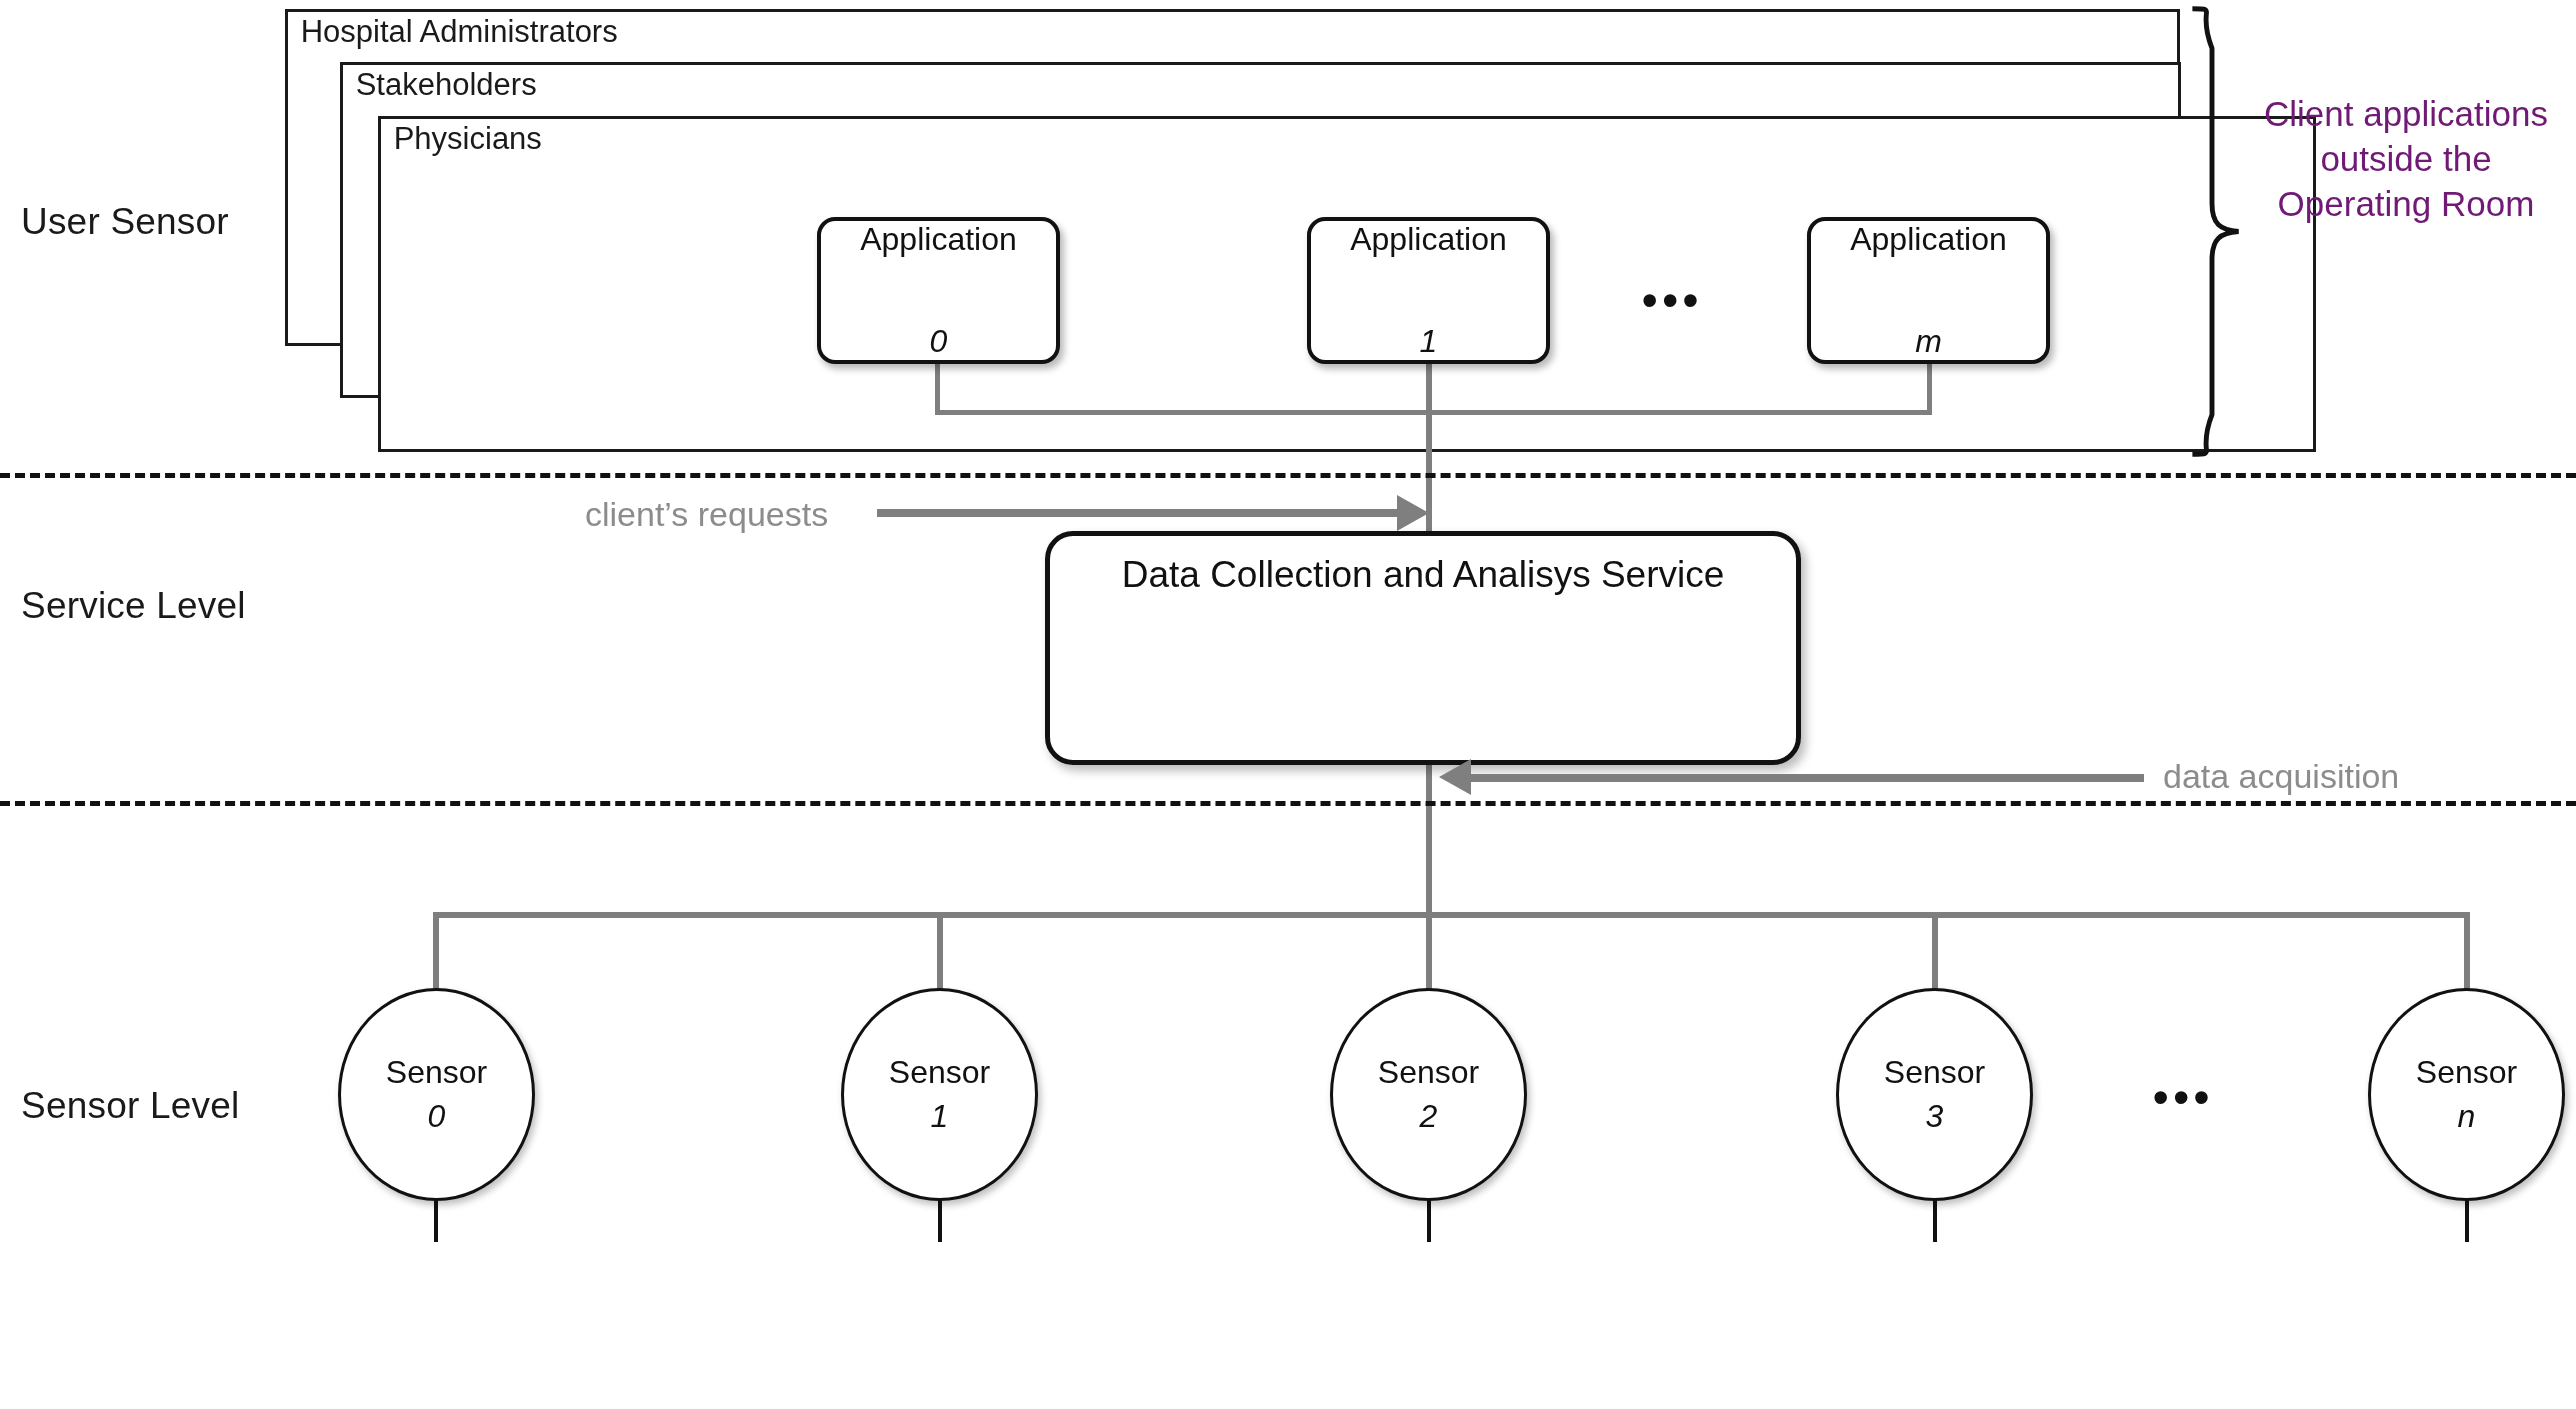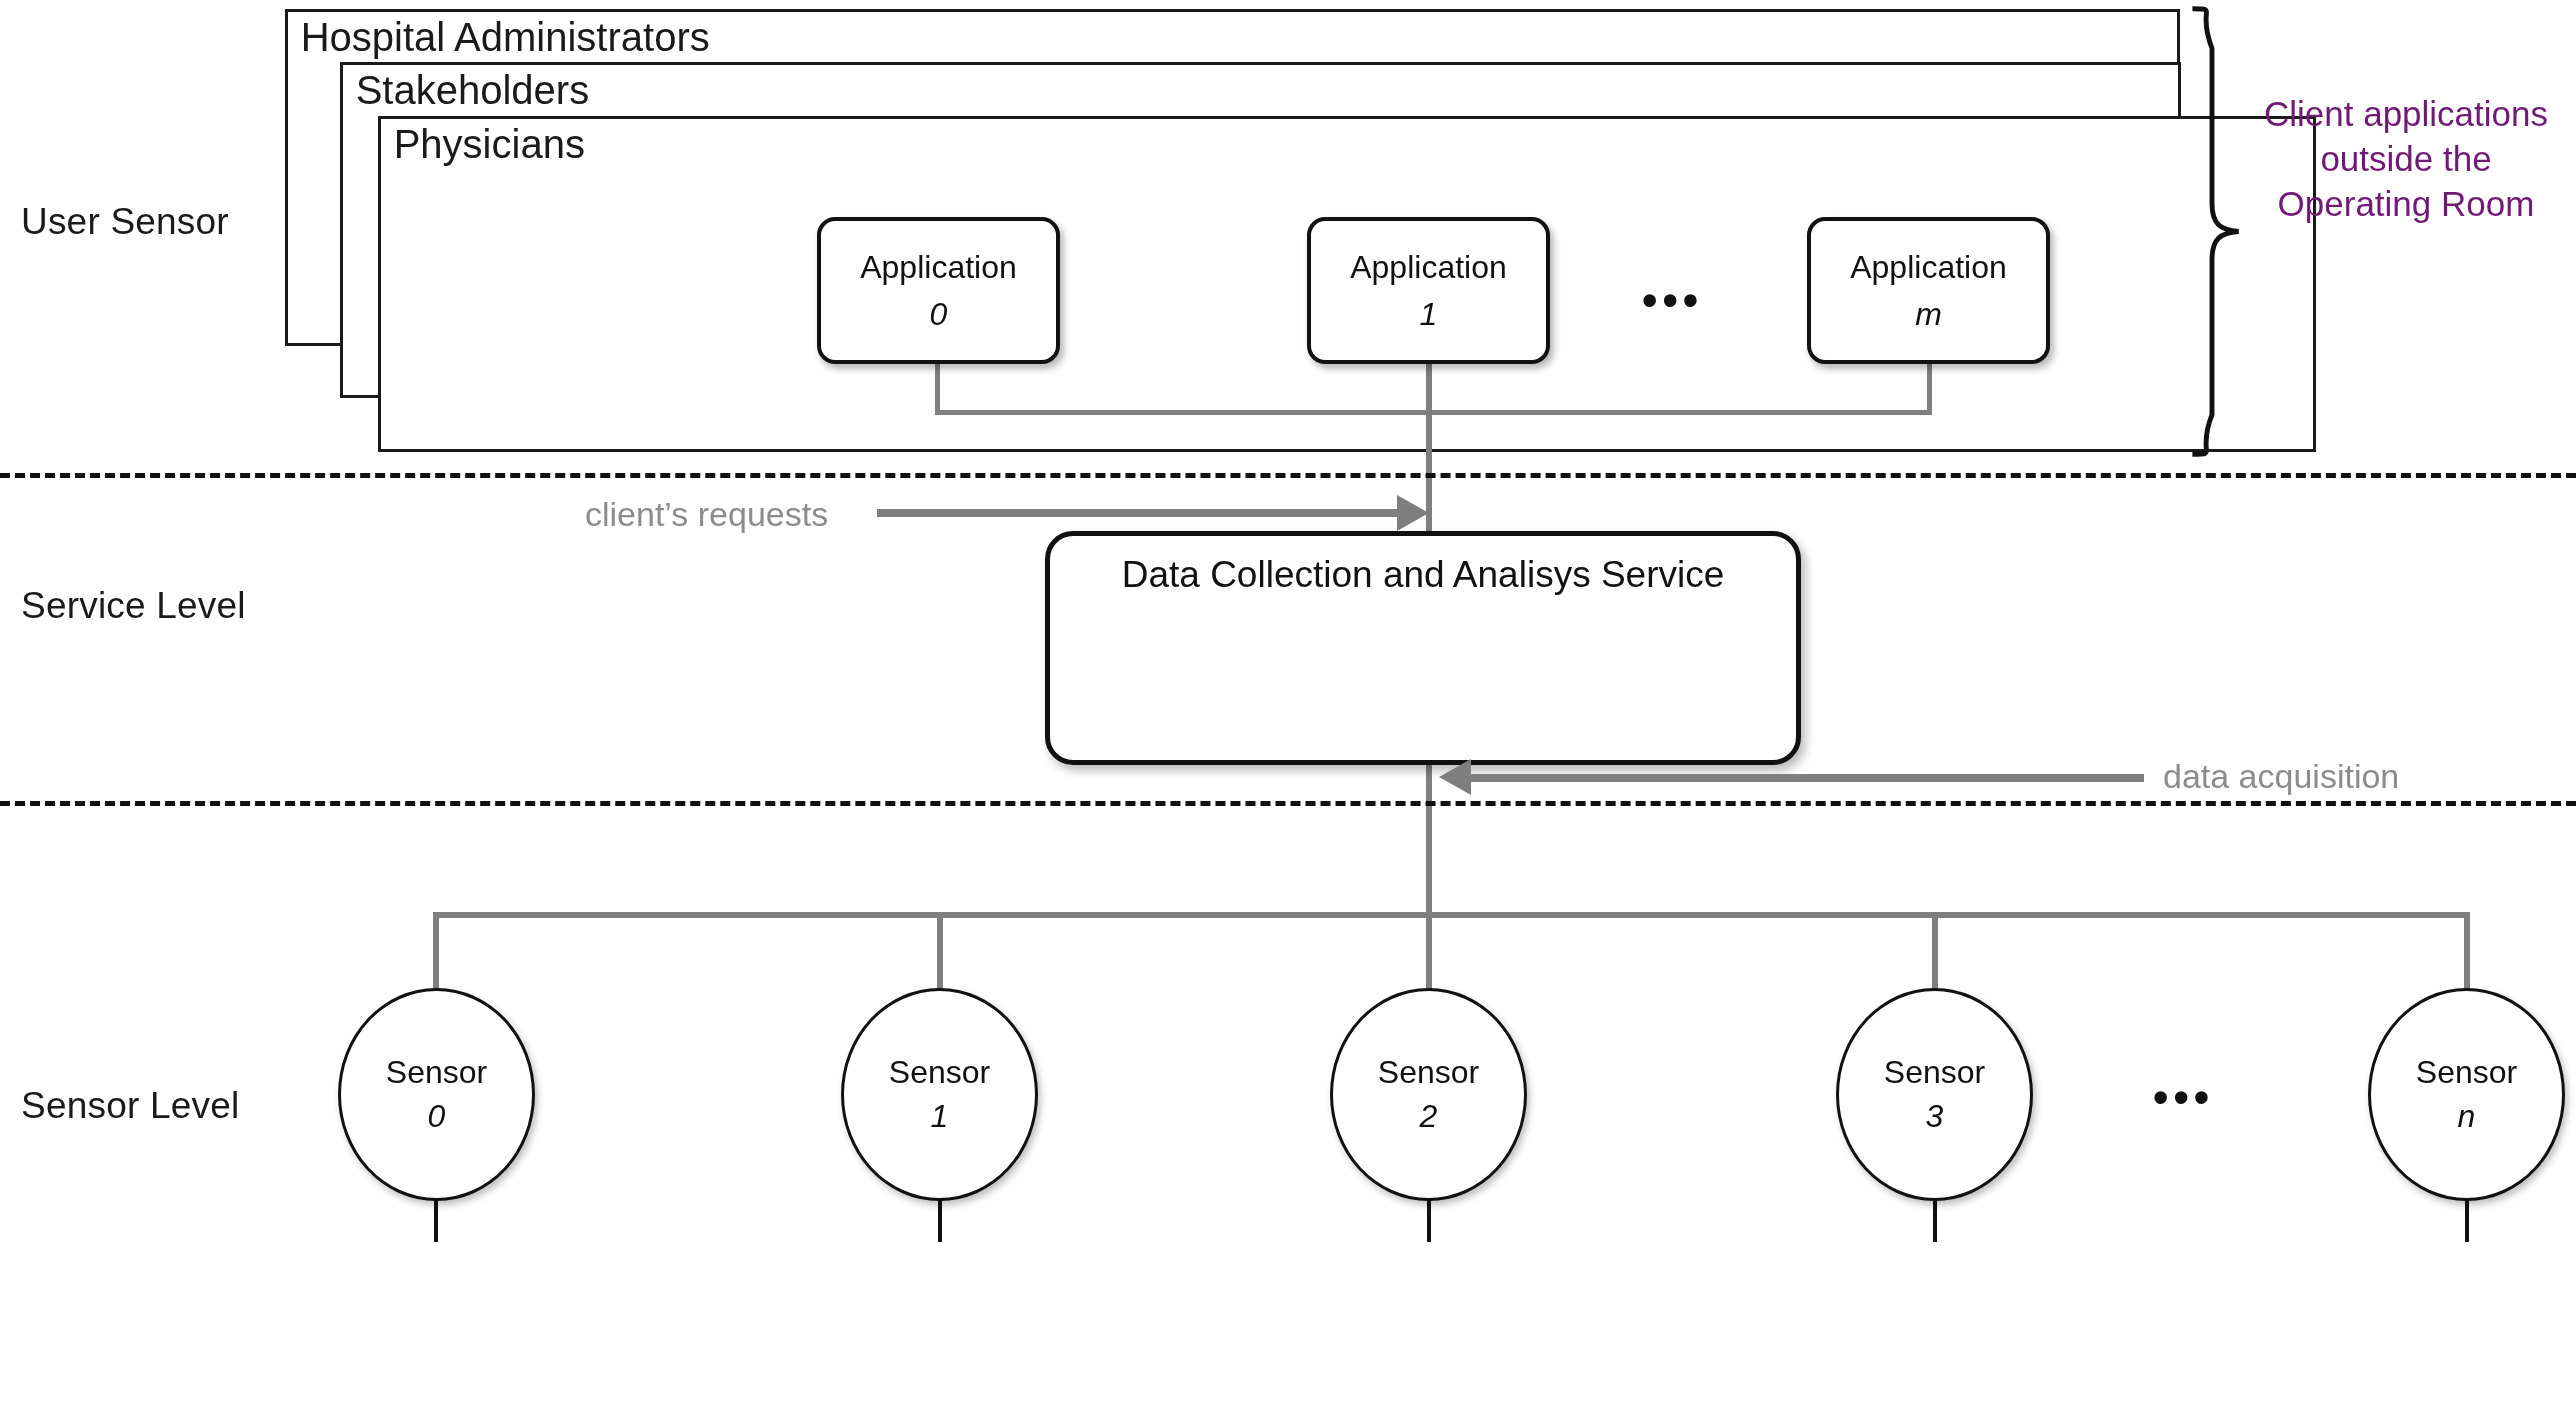--- a/index.html
+++ b/index.html
@@ -30,38 +30,38 @@
   .card{
     position:absolute;
     background:#ffffff;
     border:3.5px solid #1a1a1a;
     box-sizing:border-box;
   }
   .card-title{
     position:absolute;
     top:4.2px;
     left:12.7px;
-    font-size:40px;
+    font-size:31px;
     color:#1a1a1a;
     white-space:nowrap;
     line-height:1.05;
   }
 
   
   .appbox{
     position:absolute;
     background:#ffffff;
     border:4.2px solid #111;
     border-radius:18.3px;
     box-sizing:border-box;
     box-shadow:3.5px 5px 7.8px rgba(0,0,0,0.28);
     display:flex;
     flex-direction:column;
     align-items:center;
-    justify-content:center;
+    justify-content:space-between;
   }
   .appbox .l1{
     font-size:32px;
     color:#111;
     line-height:1.15;
     white-space:nowrap;
   }
   .appbox .l2{
     font-size:32px;
     font-style:italic;

